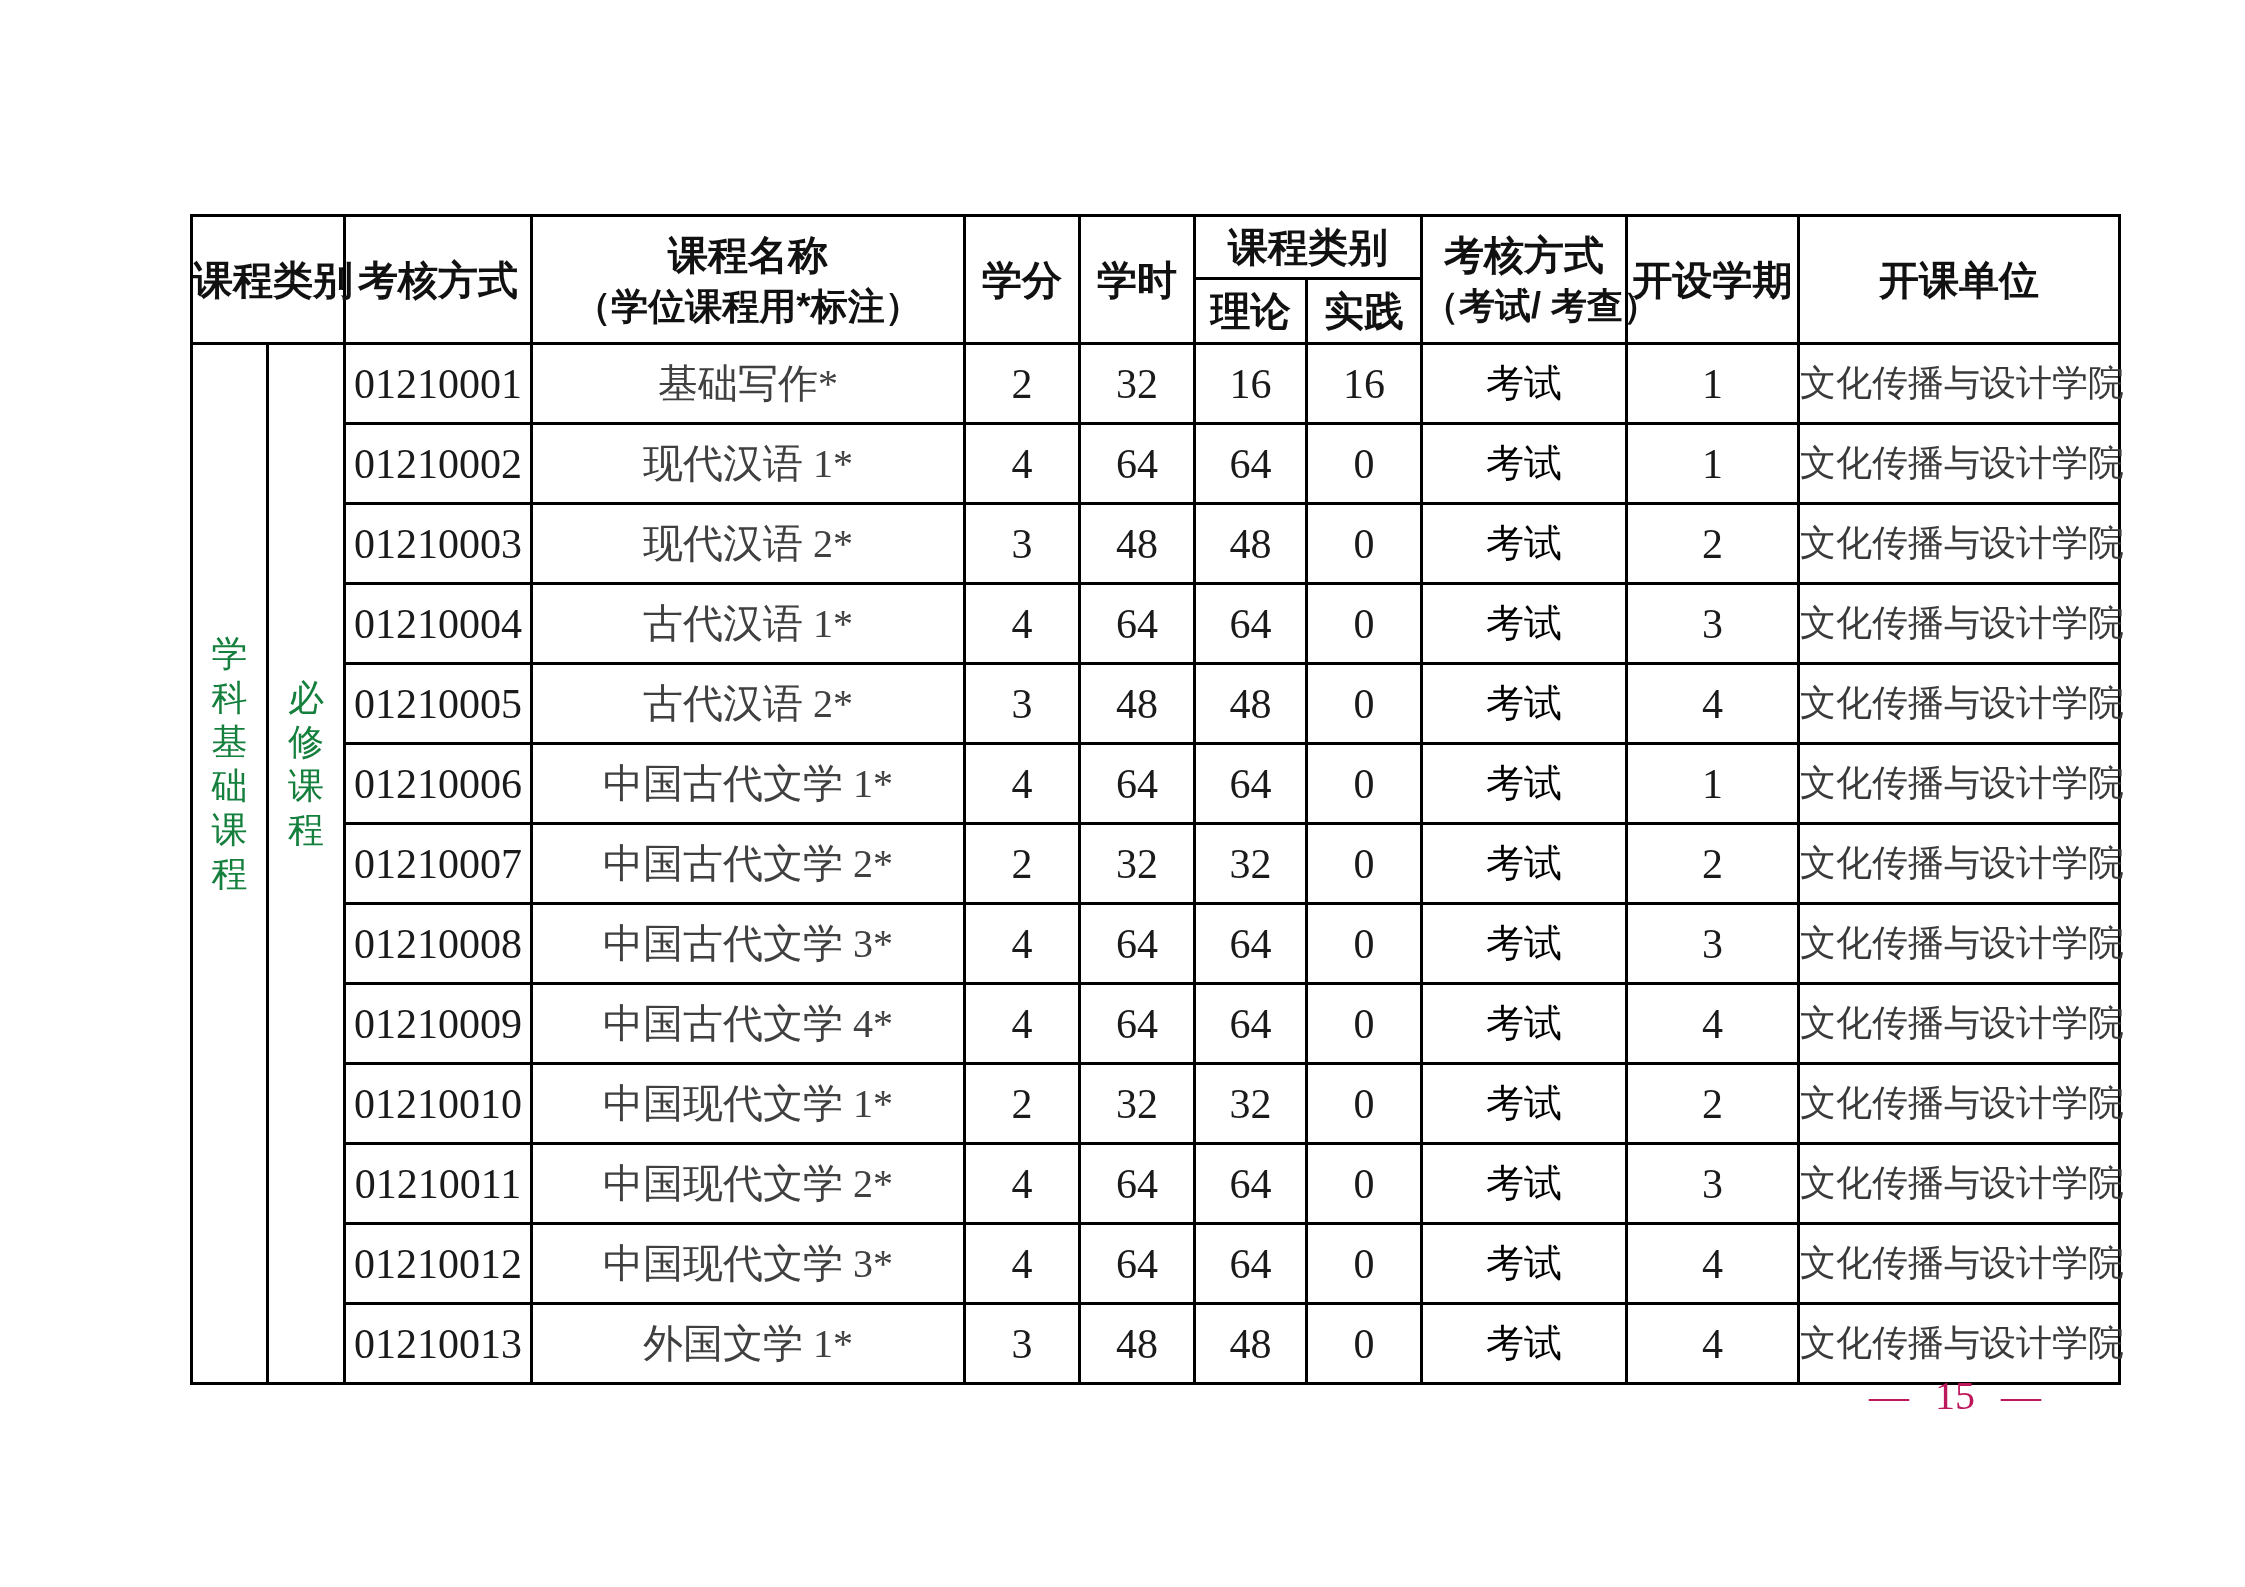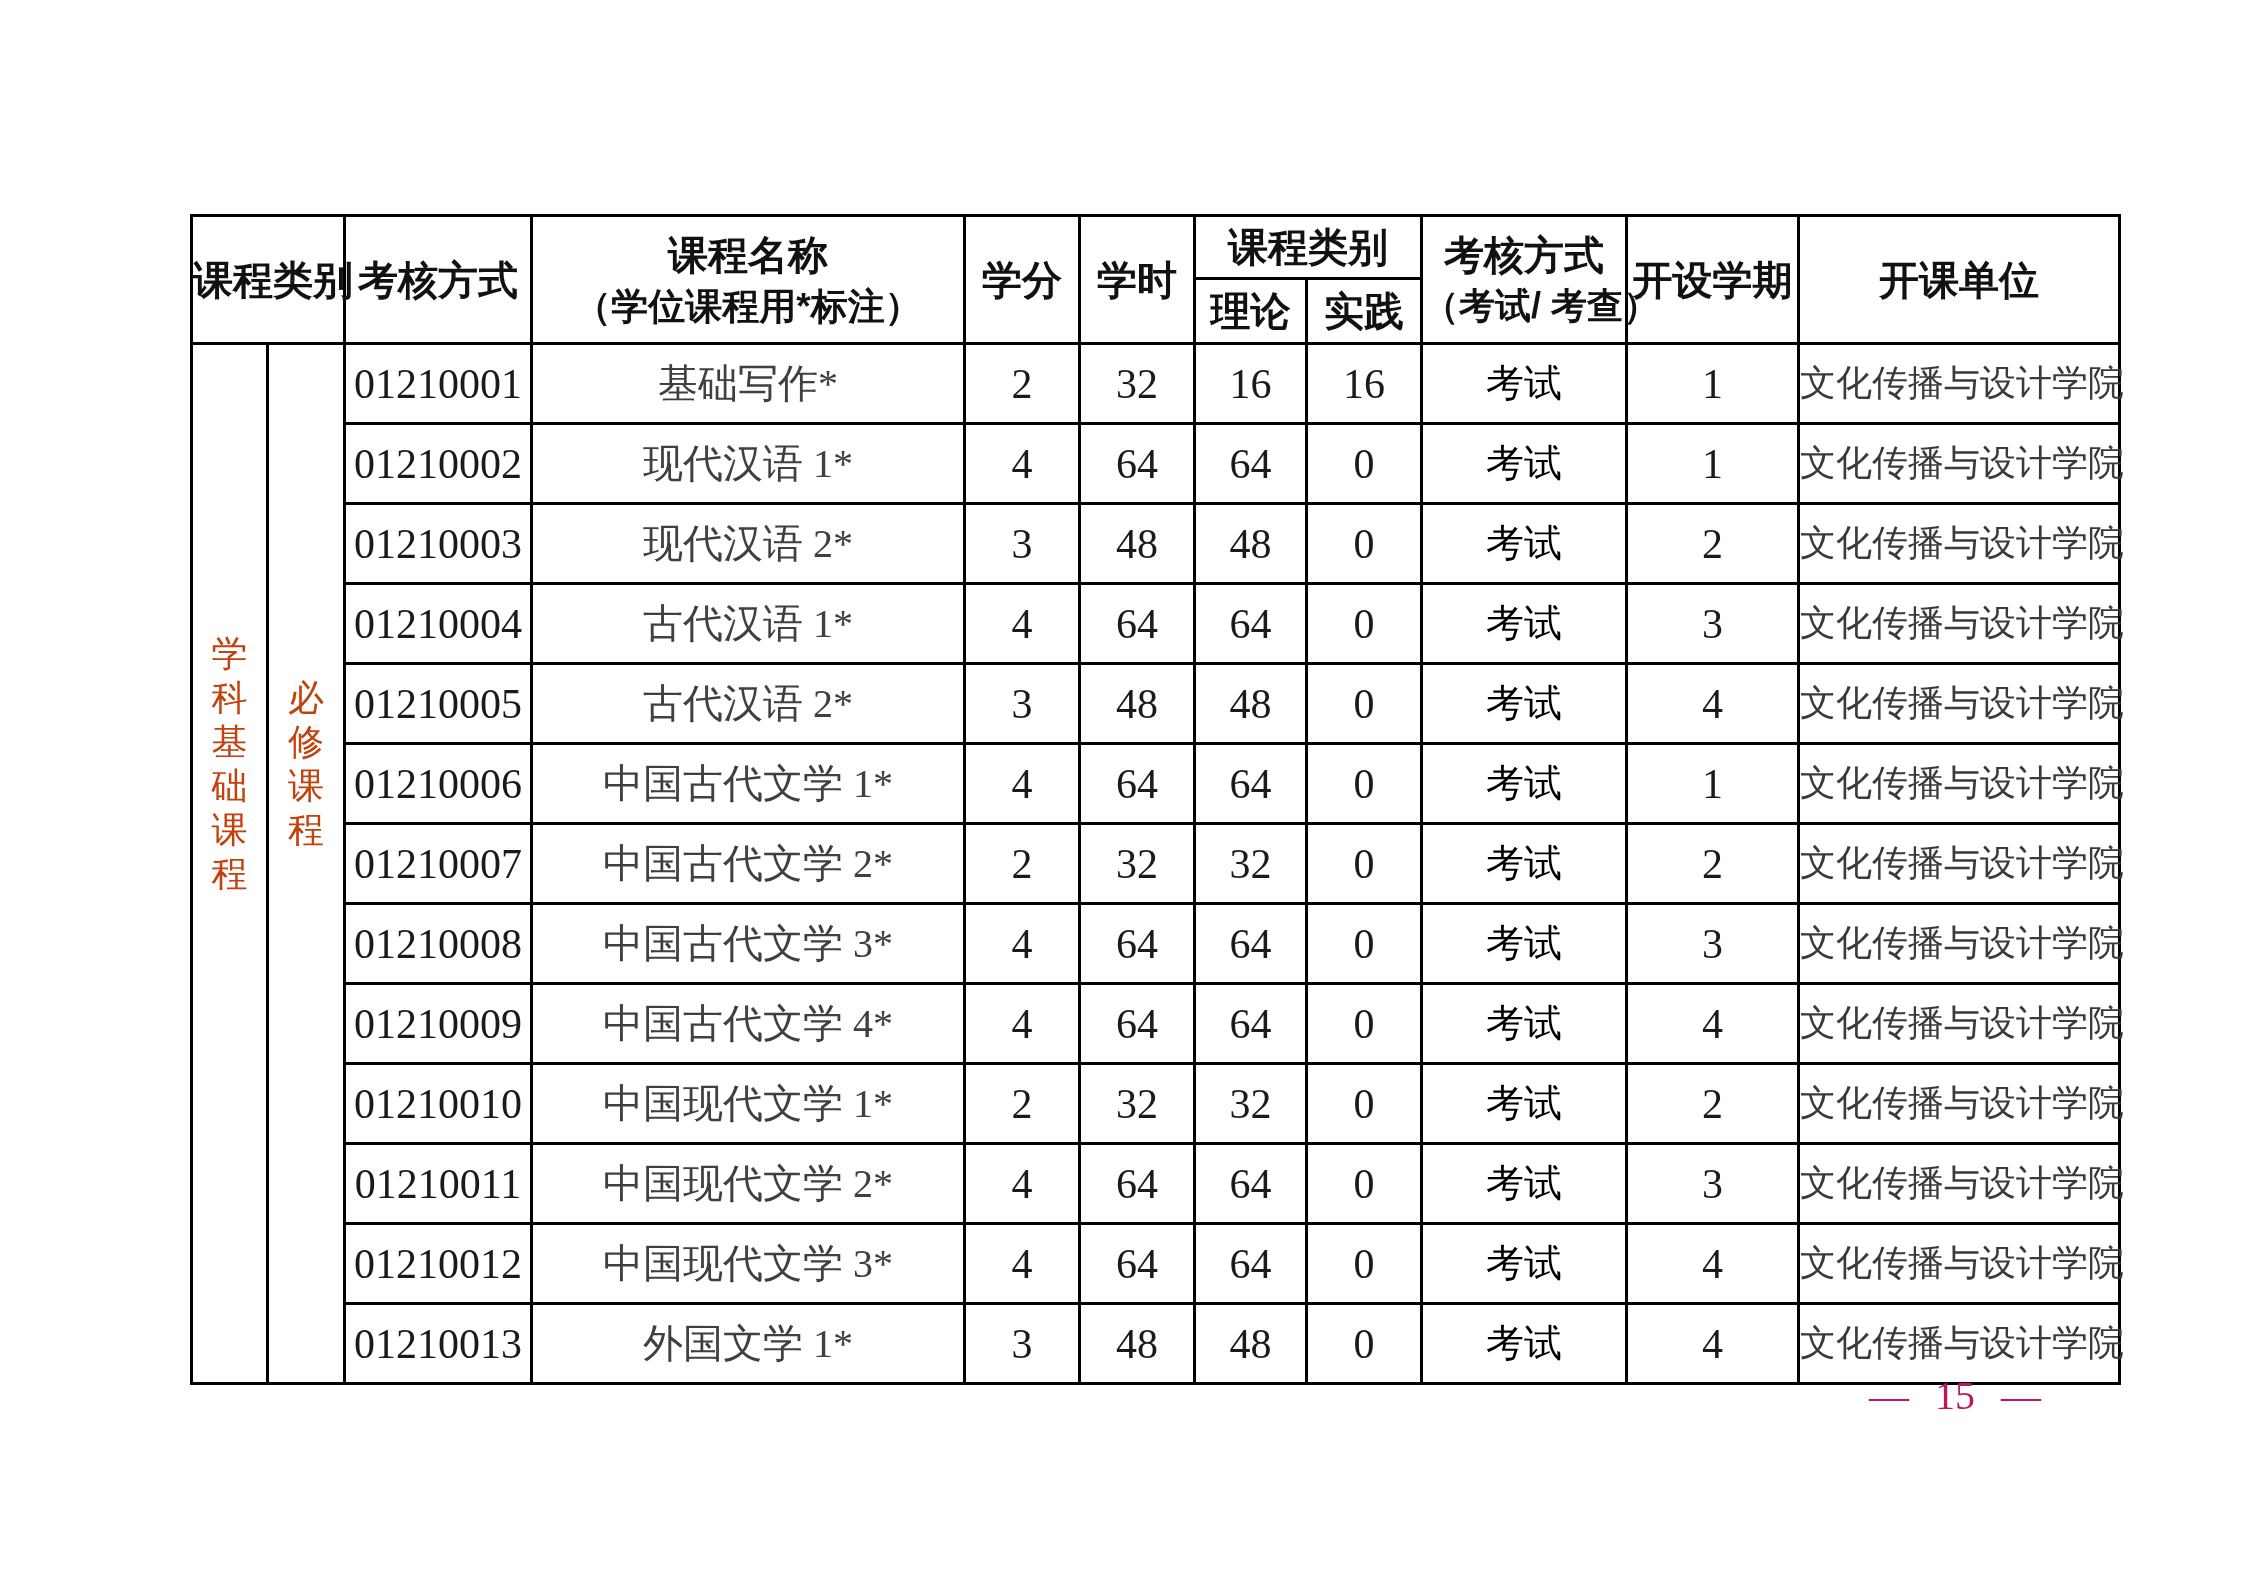--- a/index.html
+++ b/index.html
@@ -33,21 +33,21 @@
   tr.drow  { height:80px; }
   
   td.cn   { font-size:40px; color:#404040; }
   td.num  { font-size:42px; color:#1a1a1a; }
   td.unit { font-size:36px; color:#3a3a3a; }
   td.assess { font-size:38px; color:#000000; }
   
   td.vcell { vertical-align:middle; }
   .vlabel {
     display:block; width:44px; margin:0 auto;
-    font-size:36px; line-height:44px; color:#c2410c;
+    font-size:36px; line-height:44px; color:#15803d;
     word-break:break-all; white-space:normal; text-align:center;
     position:relative; top:-100px;
     letter-spacing:0;
   }
   
   #pagenum {
     position:absolute; left:1840px; top:1372px; width:230px;
     text-align:center; font-size:40px; color:#be185d;
     font-family:"Liberation Serif","DejaVu Serif",serif;
     word-spacing:16px; white-space:nowrap;

